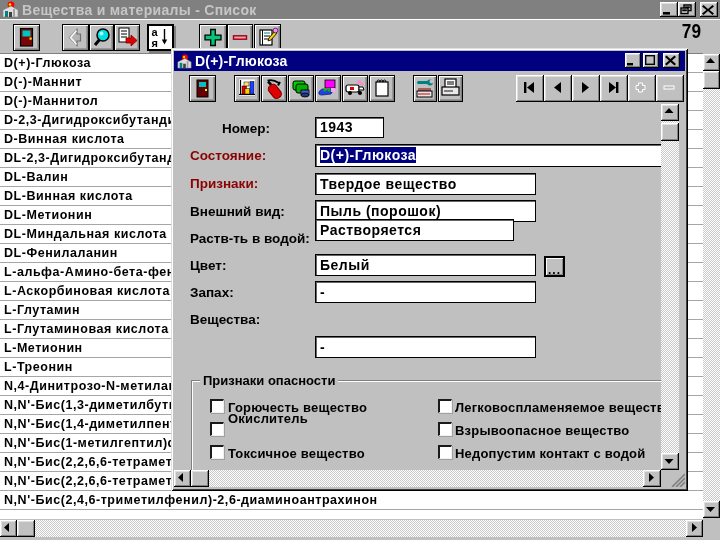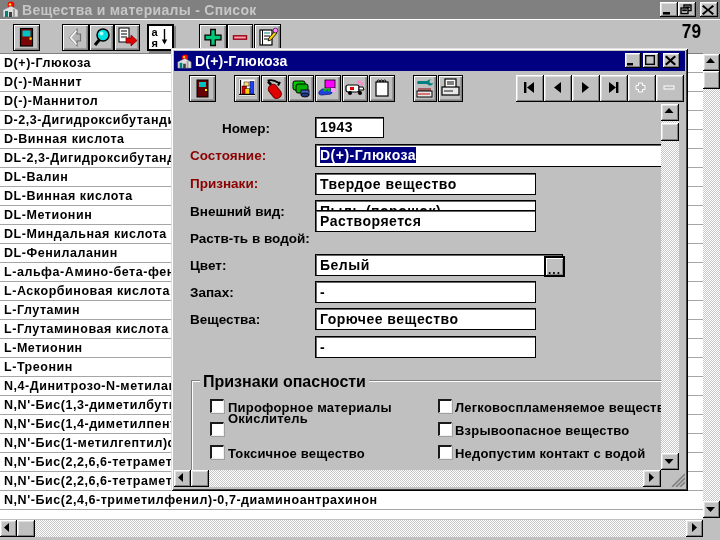--- a/index.html
+++ b/index.html
@@ -124,21 +124,21 @@
   <div class="row" style="top:247px;">L-Глутамин</div>
   <div class="row" style="top:266px;">L-Глутаминовая кислота</div>
   <div class="row" style="top:285px;">L-Метионин</div>
   <div class="row" style="top:304px;">L-Треонин</div>
   <div class="row" style="top:323px;">N,4-Динитрозо-N-метиланилин</div>
   <div class="row" style="top:342px;">N,N'-Бис(1,3-диметилбутил)фенилендиамин</div>
   <div class="row" style="top:361px;">N,N'-Бис(1,4-диметилпентил)фенилендиамин</div>
   <div class="row" style="top:380px;">N,N'-Бис(1-метилгептил)фенилендиамин</div>
   <div class="row" style="top:399px;">N,N'-Бис(2,2,6,6-тетраметилпиперидил)амин</div>
   <div class="row" style="top:418px;">N,N'-Бис(2,2,6,6-тетраметилпиперидил)амин</div>
-  <div class="row" style="top:437px;">N,N'-Бис(2,4,6-триметилфенил)-0,7-диаминоантрахинон</div>
+  <div class="row" style="top:437px;">N,N'-Бис(2,4,6-триметилфенил)-2,6-диаминоантрахинон</div>
 </div>
 
 <div class="abs dither" style="left:703px;top:54px;width:17px;height:464px;"></div>
 <div class="abs raised" style="left:703px;top:54px;width:17px;height:17px;"><svg width="15" height="15" viewBox="0 0 15 15">
       <path d="M7.5 4 L12 9 L3 9 Z" fill="#000"></path>
     </svg></div>
 <div class="abs raised" style="left:703px;top:71px;width:17px;height:18px;"></div>
 <div class="abs raised" style="left:703px;top:501px;width:17px;height:17px;"><svg width="15" height="15" viewBox="0 0 15 15">
       <path d="M7.5 11 L12 6 L3 6 Z" fill="#000"></path>
     </svg></div>
@@ -288,31 +288,30 @@
     <div class="flab" style="top:100px;">Внешний вид:</div>
     <div class="flab" style="top:127px;">Раств-ть в водой:</div>
     <div class="flab" style="top:154px;">Цвет:</div>
     <div class="flab" style="top:181px;">Запах:</div>
     <div class="flab" style="top:208px;">Вещества:</div>
 
     <div class="abs inpt" style="left:141px;top:13px;width:69px;height:21px;line-height:19px;">1943</div>
     <div class="abs inpt" style="left:141px;top:40px;width:350px;height:23px;line-height:21px;"><span style="background:#000080;color:#fff;">D(+)-Глюкоза</span></div>
     <div class="abs inpt" style="left:141px;top:69px;width:221px;height:22px;line-height:20px;">Твердое вещество</div>
     <div class="abs inpt" style="left:141px;top:96px;width:221px;height:22px;line-height:20px;">Пыль (порошок)</div>
-    <div class="abs inpt" style="left:141px;top:106px;width:221px;height:22px;line-height:20px;">Растворяется</div>
-    <div class="abs inpt" style="left:141px;top:150px;width:248px;height:22px;line-height:20px;">Белый</div>
+    <div class="abs inpt" style="left:141px;top:115px;width:199px;height:22px;line-height:20px;">Растворяется</div>
+    <div class="abs inpt" style="left:141px;top:150px;width:221px;height:22px;line-height:20px;">Белый</div>
     <div class="abs inpt" style="left:141px;top:177px;width:221px;height:22px;line-height:20px;">-</div>
-    <div class="abs inpt" style="left:141px;top:204px;width:221px;height:22px;line-height:20px;">Горючее вещество</div>
     <div class="abs inpt" style="left:141px;top:232px;width:221px;height:22px;line-height:20px;">-</div>
     <div class="abs b" style="left:370px;top:152px;width:21px;height:21px;background:#c0c0c0;border:2px solid #000;box-shadow:inset 1px 1px 0 #fff, inset -1px -1px 0 #888;text-align:center;font-size:12px;line-height:24px;letter-spacing:1px;">...</div>
 
     <div class="abs" style="left:17px;top:276px;width:520px;height:95px;border:1px solid #808080;box-shadow:1px 1px 0 #fff, inset 1px 1px 0 #fff;"></div>
-    <div class="abs b" style="left:26px;top:269px;font-size:16px;background:#c0c0c0;padding:0 3px;">Признаки опасности</div>
+    <div class="abs b" style="left:26px;top:269px;font-size:13px;background:#c0c0c0;padding:0 3px;">Признаки опасности</div>
     <div class="cb" style="left:36px;top:295px;"></div>
-      <div class="cblab" style="left:54px;top:296px;">Пирофорное материалы</div>
+      <div class="cblab" style="left:54px;top:296px;">Горючесть вещество</div>
     <div class="cb" style="left:36px;top:318px;"></div>
       <div class="cblab" style="left:54px;top:307px;">Окислитель</div>
     <div class="cb" style="left:36px;top:341px;"></div>
       <div class="cblab" style="left:54px;top:342px;text-align:right;">Токсичное вещество</div>
     <div class="cb" style="left:264px;top:295px;"></div>
       <div class="cblab" style="left:281px;top:296px;">Легковоспламеняемое вещество</div>
     <div class="cb" style="left:264px;top:318px;"></div>
       <div class="cblab" style="left:281px;top:319px;">Взрывоопасное вещество</div>
     <div class="cb" style="left:264px;top:341px;"></div>
       <div class="cblab" style="left:281px;top:342px;">Недопустим контакт с водой</div>

